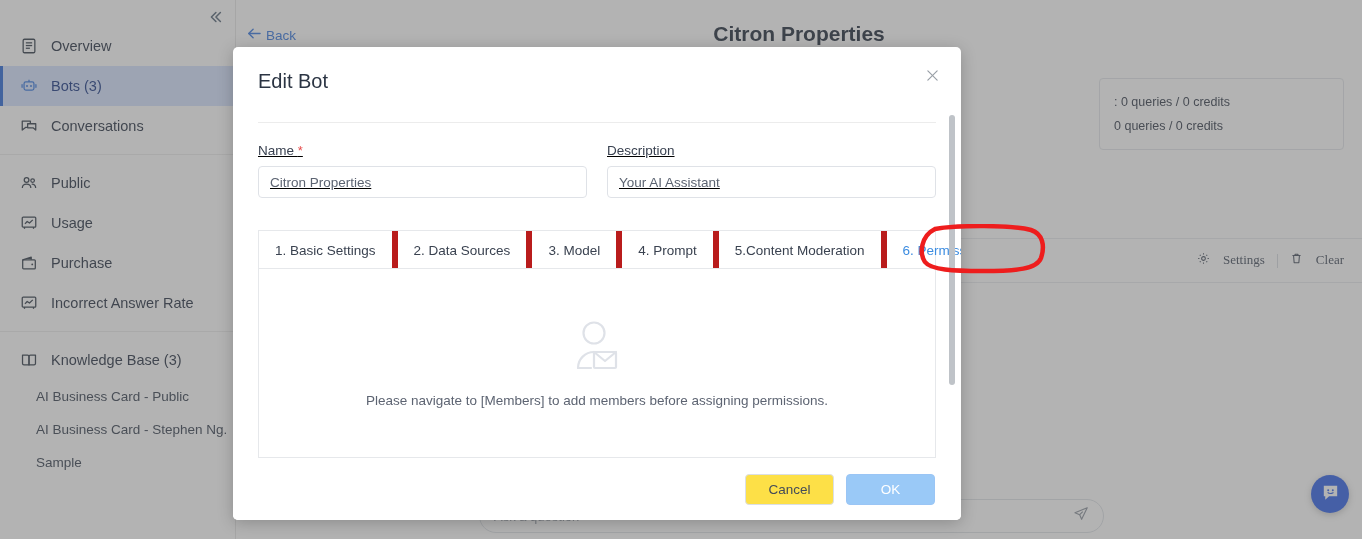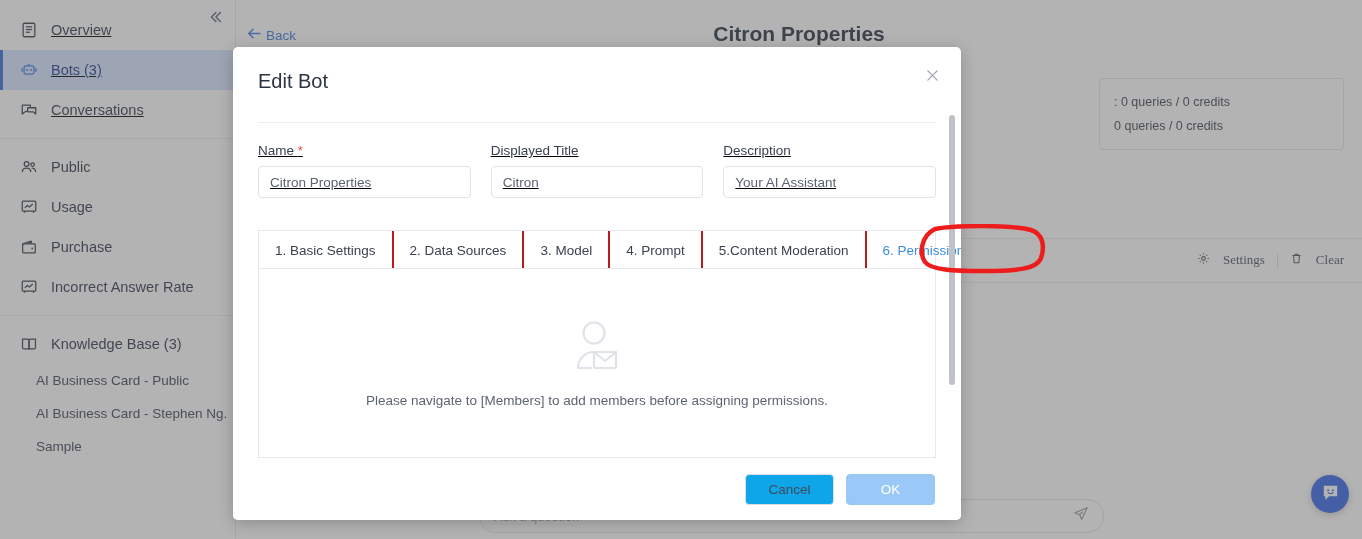--- a/index.html
+++ b/index.html
@@ -20,21 +20,21 @@
     background: #ffffff;
     position: relative;
     border-right: 1px solid #e8e8e8;
   }
   .collapse-btn {
     position: absolute; top: 4px; right: 6px;
     width: 28px; height: 26px;
     display: flex; align-items: center; justify-content: center;
     color: #5b6b7c; cursor: pointer;
   }
-  .nav-group { padding-top: 10px; text-decoration: underline; }
+  .nav-group { padding-top: 26px; }
   .nav-divider { height: 1px; background: #ececec; margin: 8px 0 8px 0; }
   .nav-item {
     height: 40px; display: flex; align-items: center;
     padding-left: 20px; gap: 13px;
     font-size: 14.5px; color: #2d3748; cursor: pointer;
     position: relative;
   }
   .nav-item.active { background: #d6e4ff; color: #1f3c88; }
   .nav-item.active::before {
     content: ""; position: absolute; left: 0; top: 0; bottom: 0;
@@ -125,21 +125,21 @@
   }
 
   .tabs {
     position: absolute; left: 25px; right: 25px; top: 183px;
     display: flex; border: 1px solid #e6e8eb; border-bottom: none;
     background: #fff;
   }
   .tab {
     padding: 0 16px; height: 38px; display: flex; align-items: center;
     font-size: 13.5px; color: #3a4250; cursor: pointer;
-    border-right: 2px solid #b91c1c; white-space: nowrap;
+    border-right: 6px solid #b91c1c; white-space: nowrap;
   }
   .tab:last-child { border-right: none; }
   .tab.active { color: #3c8ce0; }
 
   .tab-panel {
     position: absolute; left: 25px; right: 25px; top: 221px;
     height: 190px;
     border: 1px solid #e6e8eb;
     background: #fff;
     display: flex; flex-direction: column;
@@ -158,21 +158,21 @@
     position: absolute; left: 0; right: 0; bottom: 0; height: 62px;
     display: flex; align-items: center; justify-content: flex-end;
     gap: 12px; padding-right: 26px;
     background: #fff;
   }
   .btn {
     height: 31px; min-width: 89px; border-radius: 4px;
     font-size: 13.5px; display: flex; align-items: center; justify-content: center;
     cursor: pointer; font-family: "Liberation Sans", sans-serif;
   }
-  .btn-cancel { border: 1px solid #dbdfe4; background: #0ea5e9; color: #434b59; }
+  .btn-cancel { border: 1px solid #dbdfe4; background: #fde047; color: #434b59; }
   .btn-ok { border: 1px solid #9ac5f5; background: #9ac9f7; color: #ffffff; }
 
   
   .annot { position: absolute; left: 917px; top: 224px; pointer-events: none; }
 </style>
 </head>
 <body>
 
 <div id="root">
 
@@ -373,24 +373,20 @@
     </div>
 
     <div class="modal-hr"></div>
 
     <div class="form-row">
       <div class="field">
         <span class="field-label"><span>Name</span> <span class="req">*</span></span>
         <div class="field-input">Citron Properties</div>
       </div>
       <div class="field">
-        <span class="field-label">Displayed Title</span>
-        <div class="field-input">Citron</div>
-      </div>
-      <div class="field">
         <span class="field-label">Description</span>
         <div class="field-input">Your AI Assistant</div>
       </div>
     </div>
 
     <div class="tabs">
       <div class="tab">1. Basic Settings</div>
       <div class="tab">2. Data Sources</div>
       <div class="tab">3. Model</div>
       <div class="tab">4. Prompt</div>

